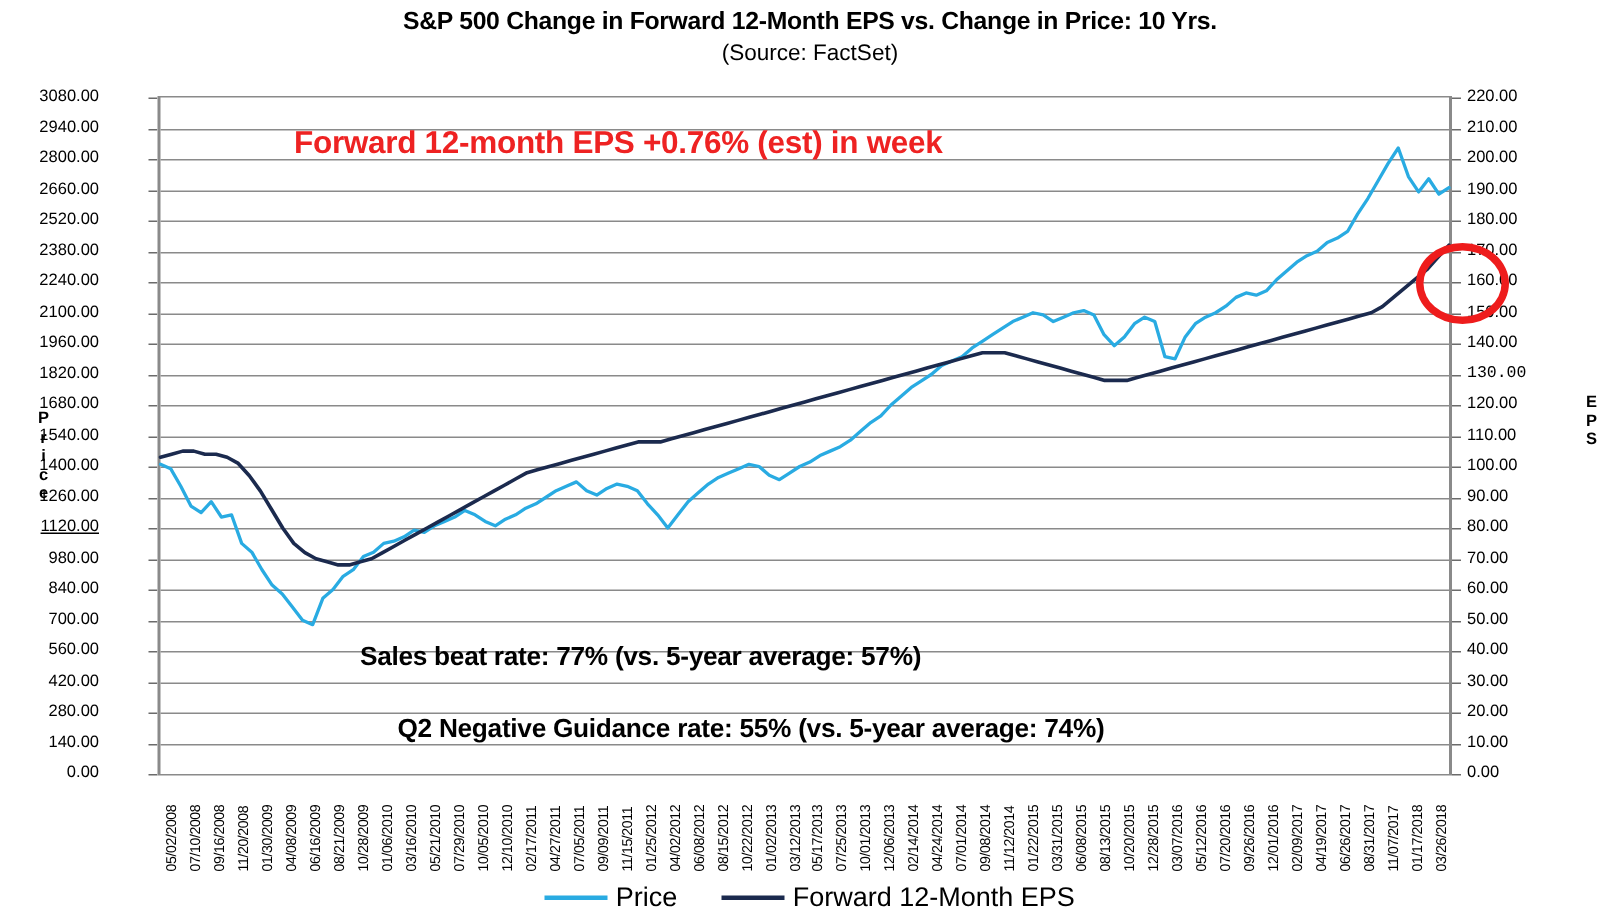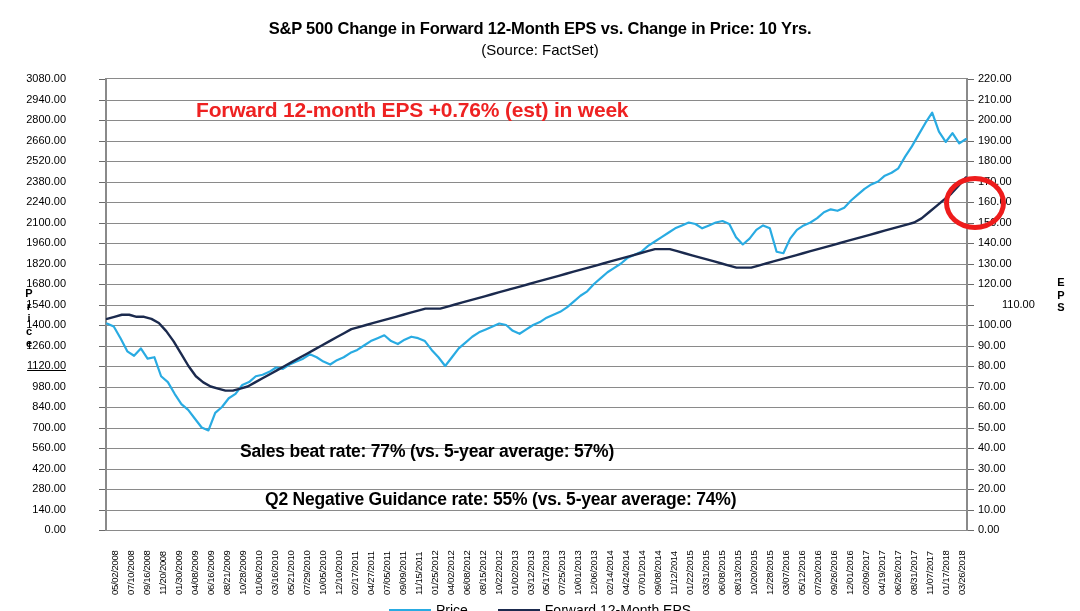--- a/index.html
+++ b/index.html
@@ -1,21 +1,21 @@
 <!DOCTYPE html>
 <html><head>
 <meta charset="utf-8">
 <style>
   html,body{margin:0;padding:0;}
   body{
     width:1080px;height:611px;background:#ffffff;
     font-family:"Liberation Sans", sans-serif;
     overflow:hidden;position:relative;
   }
-  #root{position:absolute;left:0;top:14px;width:1080px;height:443px;}
+  #root{position:absolute;left:0;top:0;width:1080px;height:443px;}
 
   
   .title-block{position:absolute;left:0;top:4px;width:1080px;text-align:center;}
   .chart-title{font-size:16.5px;font-weight:bold;color:#000;letter-spacing:-0.2px;line-height:20px;}
   .chart-subtitle{font-size:15px;color:#000;line-height:20px;margin-top:2px;}
 
   
   .plot-frame{
     position:absolute;left:105px;top:64px;width:863px;height:453px;
     border-left:2px solid #8a8a8a;border-right:2px solid #8a8a8a;
@@ -68,21 +68,21 @@
 
   .red-circle{
     position:absolute;left:944px;top:162px;width:62px;height:54px;
     border:5px solid #ee1c1c;border-radius:50%;box-sizing:border-box;
   }
 
   
   .legend{
     position:absolute;left:0;top:588px;width:1080px;
     display:flex;justify-content:center;align-items:center;gap:30px;
-    font-size:14px;color:#000;
+    font-size:18px;color:#000;
   }
   .legend-item{display:flex;align-items:center;gap:5px;}
   .legend-swatch{display:block;width:42px;height:3px;}
 
   svg.series{position:absolute;left:0;top:0;overflow:visible;}
 </style>
 </head>
 <body>
 
 <div id="root">
@@ -169,25 +169,25 @@
       <div class="ytick ytick-right" style="top: 387px;">60.00</div>
       <div class="tickmark" style="top: 393px; left: 968px;"></div>
       <div class="ytick ytick-right" style="top: 367px;">70.00</div>
       <div class="tickmark" style="top: 373px; left: 968px;"></div>
       <div class="ytick ytick-right" style="top: 346px;">80.00</div>
       <div class="tickmark" style="top: 352px; left: 968px;"></div>
       <div class="ytick ytick-right" style="top: 326px;">90.00</div>
       <div class="tickmark" style="top: 332px; left: 968px;"></div>
       <div class="ytick ytick-right" style="top: 305px;">100.00</div>
       <div class="tickmark" style="top: 311px; left: 968px;"></div>
-      <div class="ytick ytick-right" style="top: 285px; margin-left: 24px;">110.00</div>
+      <div class="ytick ytick-right" style="top: 285px;">110.00</div>
       <div class="tickmark" style="top: 291px; left: 968px;"></div>
       <div class="ytick ytick-right" style="top: 264px;">120.00</div>
       <div class="tickmark" style="top: 270px; left: 968px;"></div>
-      <div class="ytick ytick-right" style="top: 244px;">130.00</div>
+      <div class="ytick ytick-right" style="top: 244px; font-family: Liberation Mono, monospace;">130.00</div>
       <div class="tickmark" style="top: 250px; left: 968px;"></div>
       <div class="ytick ytick-right" style="top: 223px;">140.00</div>
       <div class="tickmark" style="top: 229px; left: 968px;"></div>
       <div class="ytick ytick-right" style="top: 203px;">150.00</div>
       <div class="tickmark" style="top: 209px; left: 968px;"></div>
       <div class="ytick ytick-right" style="top: 182px;">160.00</div>
       <div class="tickmark" style="top: 188px; left: 968px;"></div>
       <div class="ytick ytick-right" style="top: 162px;">170.00</div>
       <div class="tickmark" style="top: 168px; left: 968px;"></div>
       <div class="ytick ytick-right" style="top: 141px;">180.00</div>

